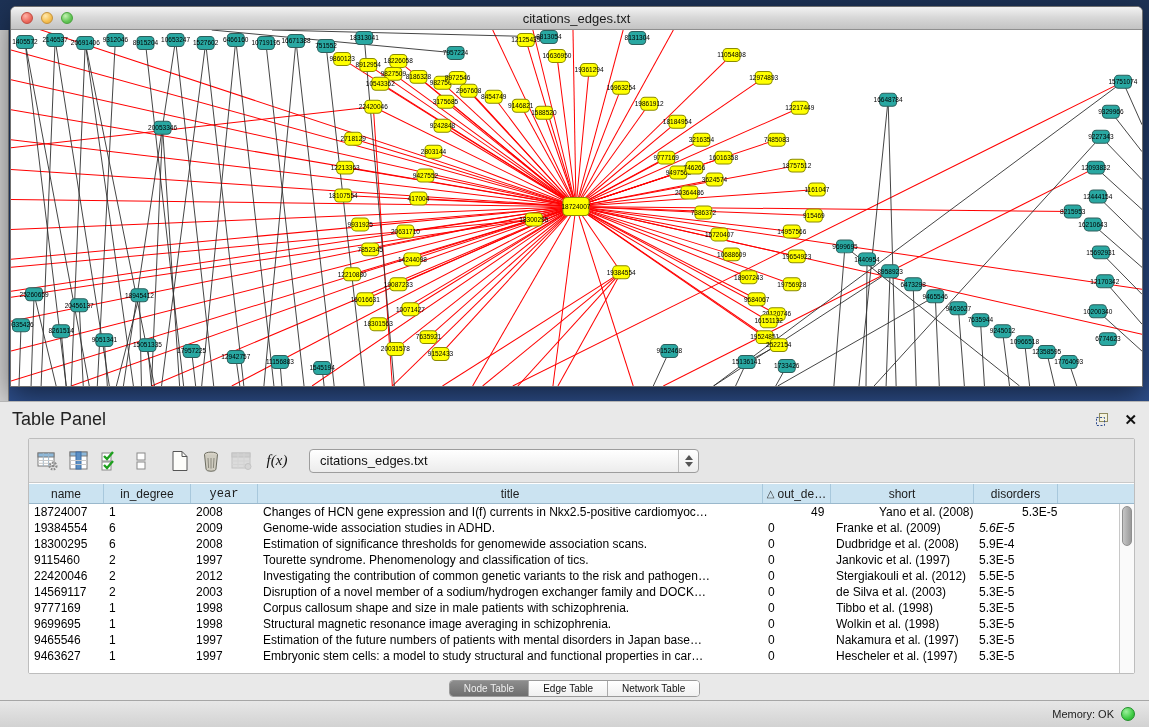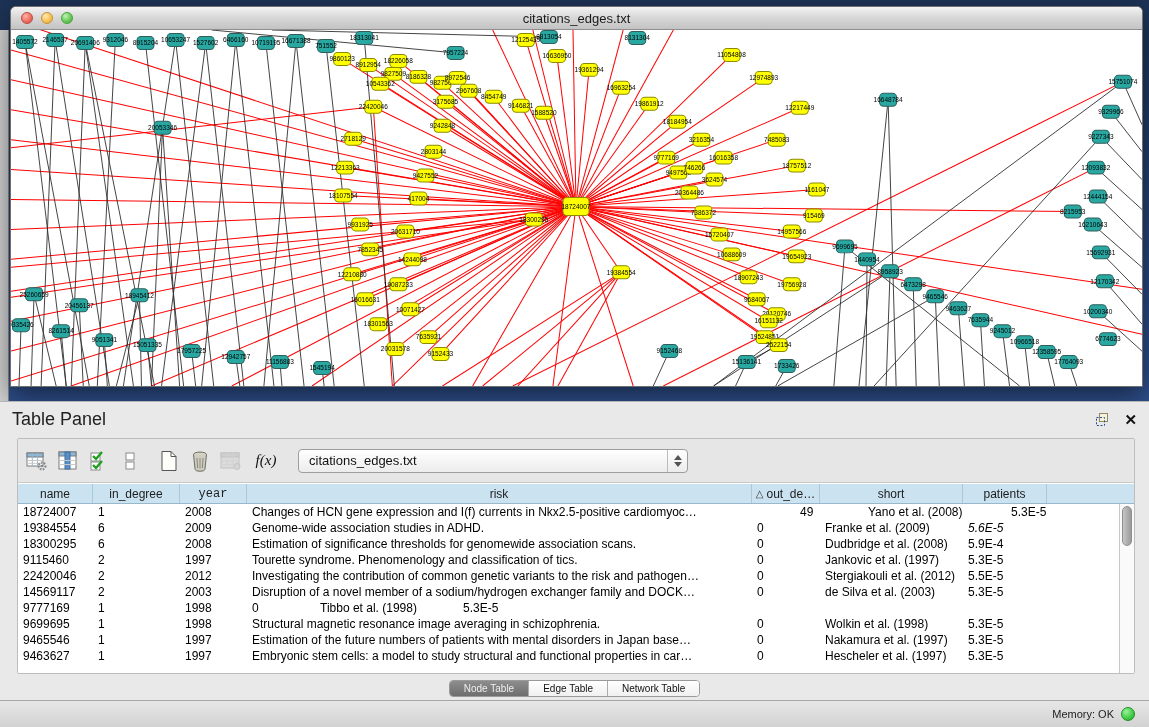--- a/index.html
+++ b/index.html
@@ -23,21 +23,21 @@
   .canvas { position:relative; width:100%; height:356px; background:#fff; overflow:hidden; }
   .canvas svg { position:absolute; inset:0; width:100%; height:100%; }
 
   
   .table-panel { position:absolute; left:0; top:401px; width:1149px; height:299px; background:#e9e9e9; border-top:1px solid #b5b5b5; }
   .panel-header { position:absolute; left:0; top:0; width:100%; height:34px; display:flex; align-items:center; padding:0 12px; }
   .panel-title { font-size:18px; color:#222; }
   .panel-hicons { margin-left:auto; display:flex; align-items:center; gap:14px; }
   .close-x { font-size:15px; font-weight:bold; color:#111; line-height:1; cursor:default; }
 
-  .panel-box { position:absolute; left:17px; right:14px; top:36px; height:236px; border:1px solid #bdbdbd; border-radius:2px; background:#fff; overflow:hidden; }
+  .panel-box { position:absolute; left:28px; right:14px; top:36px; height:236px; border:1px solid #bdbdbd; border-radius:2px; background:#fff; overflow:hidden; }
   .ttoolbar { position:relative; height:44px; background:#e6e6e6; border-bottom:1px solid #c9c9c9; display:flex; align-items:center; padding-left:6px; }
   .tbtn { width:26px; height:26px; margin-right:5px; display:flex; align-items:center; justify-content:center; }
   .fx { font-family:"Liberation Serif",serif; font-style:italic; font-size:15px; color:#111; }
   .combo { margin-left:10px; width:390px; height:24px; border:1px solid #9d9d9d; border-radius:4px;
     background:linear-gradient(180deg,#ffffff,#ececec); display:flex; align-items:center; font-size:13px; color:#111; }
   .combo-text { padding-left:10px; flex:1; }
   .combo-arrows { width:20px; height:100%; border-left:1px solid #bbb; display:flex; flex-direction:column; align-items:center; justify-content:center; gap:2px; }
   .tri-up    { width:0; height:0; border-left:4px solid transparent; border-right:4px solid transparent; border-bottom:5px solid #555; }
   .tri-down  { width:0; height:0; border-left:4px solid transparent; border-right:4px solid transparent; border-top:5px solid #555; }
 
@@ -848,31 +848,31 @@
             <div class="th" style="width: 75px;">
               <span>name</span>
             </div>
             <div class="th" style="width: 87px;">
               <span>in_degree</span>
             </div>
             <div class="th" style="width: 67px; font-family: Liberation Mono, monospace;">
               <span>year</span>
             </div>
             <div class="th" style="width: 505px;">
-              <span>risk</span>
+              <span>title</span>
             </div>
             <div class="th" style="width: 68px;">
               <span class="sorttri">△</span>
               <span>out_de…</span>
             </div>
             <div class="th" style="width: 143px;">
               <span>short</span>
             </div>
             <div class="th" style="width: 84px;">
-              <span>patients</span>
+              <span>disorders</span>
             </div>
             <div class="th fill"></div>
           </div>
         <div class="tbody" id="tbody">
             <div class="trow">
               <div class="td" style="width: 75px;">18724007</div>
               <div class="td" style="width: 87px;">1</div>
               <div class="td" style="width: 67px;">2008</div>
               <div class="td" style="width: 505px;">Changes of HCN gene expression and I(f) currents in Nkx2.5-positive cardiomyoc…</div>
               <div class="td" style="width: 68px; margin-left: 43px;">49</div>
@@ -921,20 +921,21 @@
               <div class="td" style="width: 67px;">2003</div>
               <div class="td" style="width: 505px;">Disruption of a novel member of a sodium/hydrogen exchanger family and DOCK…</div>
               <div class="td" style="width: 68px;">0</div>
               <div class="td" style="width: 143px;">de Silva et al. (2003)</div>
               <div class="td" style="width: 84px;">5.3E-5</div>
             </div>
             <div class="trow">
               <div class="td" style="width: 75px;">9777169</div>
               <div class="td" style="width: 87px;">1</div>
               <div class="td" style="width: 67px;">1998</div>
+              <div class="td" style="width: 505px;">Corpus callosum shape and size in male patients with schizophrenia.</div>
               <div class="td" style="width: 68px;">0</div>
               <div class="td" style="width: 143px;">Tibbo et al. (1998)</div>
               <div class="td" style="width: 84px;">5.3E-5</div>
             </div>
             <div class="trow">
               <div class="td" style="width: 75px;">9699695</div>
               <div class="td" style="width: 87px;">1</div>
               <div class="td" style="width: 67px;">1998</div>
               <div class="td" style="width: 505px;">Structural magnetic resonance image averaging in schizophrenia.</div>
               <div class="td" style="width: 68px;">0</div>

